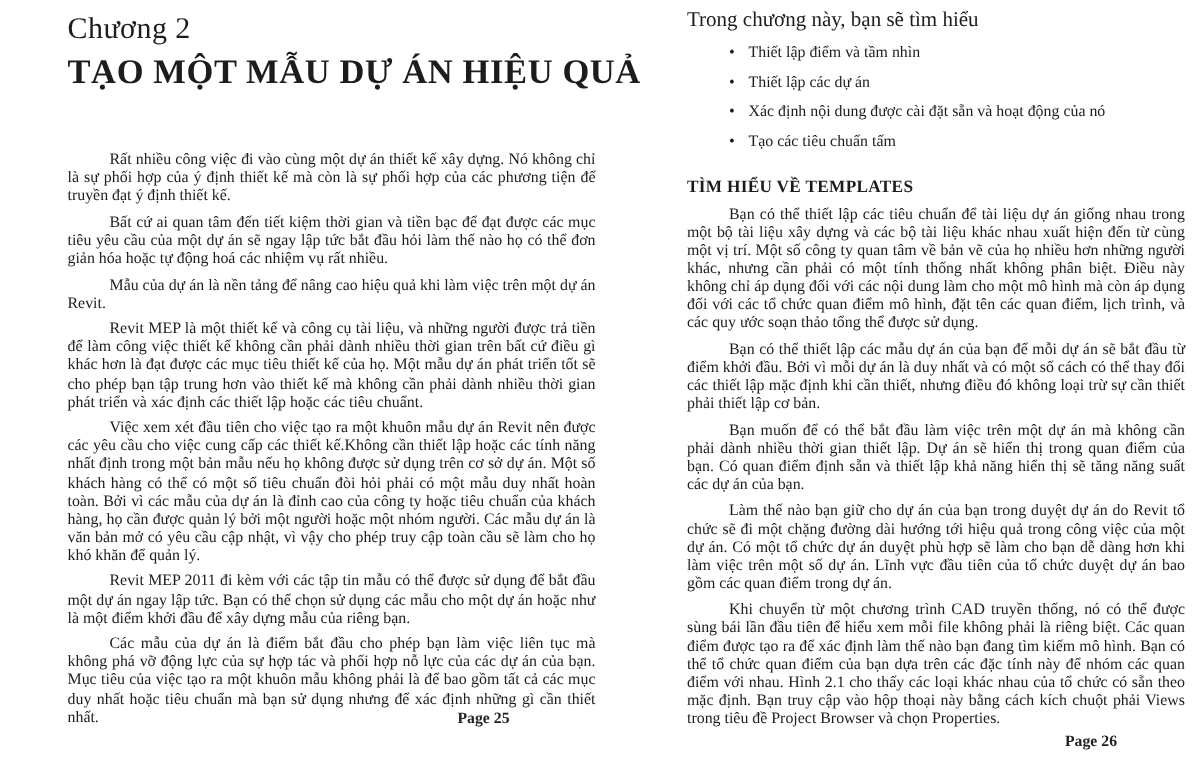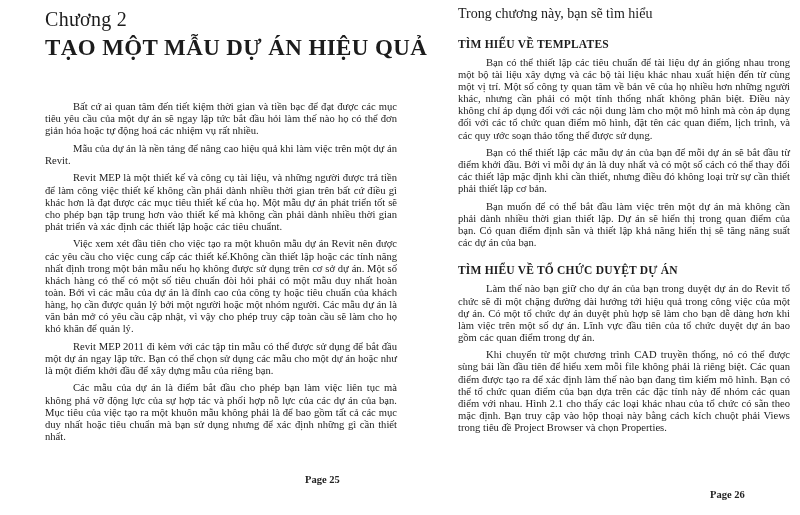--- a/index.html
+++ b/index.html
@@ -102,35 +102,41 @@
   }
 </style>
 </head>
 <body>
 
 <div class="spread">
 
   <div class="page page-left">
     <h3 class="chapter-label">Chương 2</h3>
     <h1 class="chapter-title">TẠO MỘT MẪU DỰ ÁN HIỆU QUẢ</h1>
+    <p class="body-par">Rất nhiều công việc đi vào cùng một dự án thiết kế xây dựng. Nó không chỉ là sự phối hợp của ý định thiết kế mà còn là sự phối hợp của các phương tiện để truyền đạt ý định thiết kế.</p>
     <p class="body-par">Bất cứ ai quan tâm đến tiết kiệm thời gian và tiền bạc để đạt được các mục tiêu yêu cầu của một dự án sẽ ngay lập tức bắt đầu hỏi làm thế nào họ có thể đơn giản hóa hoặc tự động hoá các nhiệm vụ rất nhiều.</p>
     <p class="body-par">Mẫu của dự án là nền tảng để nâng cao hiệu quả khi làm việc trên một dự án Revit.</p>
     <p class="body-par">Revit MEP là một thiết kế và công cụ tài liệu, và những người được trả tiền để làm công việc thiết kế không cần phải dành nhiều thời gian trên bất cứ điều gì khác hơn là đạt được các mục tiêu thiết kế của họ. Một mẫu dự án phát triển tốt sẽ cho phép bạn tập trung hơn vào thiết kế mà không cần phải dành nhiều thời gian phát triển và xác định các thiết lập hoặc các tiêu chuẩnt.</p>
     <p class="body-par">Việc xem xét đầu tiên cho việc tạo ra một khuôn mẫu dự án Revit nên được các yêu cầu cho việc cung cấp các thiết kế.Không cần thiết lập hoặc các tính năng nhất định trong một bản mẫu nếu họ không được sử dụng trên cơ sở dự án. Một số khách hàng có thể có một số tiêu chuẩn đòi hỏi phải có một mẫu duy nhất hoàn toàn. Bởi vì các mẫu của dự án là đỉnh cao của công ty hoặc tiêu chuẩn của khách hàng, họ cần được quản lý bởi một người hoặc một nhóm người. Các mẫu dự án là văn bản mở có yêu cầu cập nhật, vì vậy cho phép truy cập toàn cầu sẽ làm cho họ khó khăn để quản lý.</p>
     <p class="body-par">Revit MEP 2011 đi kèm với các tập tin mẫu có thể được sử dụng để bắt đầu một dự án ngay lập tức. Bạn có thể chọn sử dụng các mẫu cho một dự án hoặc như là một điểm khởi đầu để xây dựng mẫu của riêng bạn.</p>
     <p class="body-par">Các mẫu của dự án là điểm bắt đầu cho phép bạn làm việc liên tục mà không phá vỡ động lực của sự hợp tác và phối hợp nỗ lực của các dự án của bạn. Mục tiêu của việc tạo ra một khuôn mẫu không phải là để bao gồm tất cả các mục duy nhất hoặc tiêu chuẩn mà bạn sử dụng nhưng để xác định những gì cần thiết nhất.</p>
   </div>
 
   <div class="page page-right">
     <p class="intro-line">Trong chương này, bạn sẽ tìm hiểu</p>
+    <ul class="bullet-list">
+      <li class="bullet-item">Thiết lập điểm và tầm nhìn</li>
+      <li class="bullet-item">Thiết lập các dự án</li>
+      <li class="bullet-item">Xác định nội dung được cài đặt sẵn và hoạt động của nó</li>
+      <li class="bullet-item">Tạo các tiêu chuẩn tấm</li>
+    </ul>
     <h2 class="section-heading first">TÌM HIỂU VỀ TEMPLATES</h2>
     <p class="body-par">Bạn có thể thiết lập các tiêu chuẩn để tài liệu dự án giống nhau trong một bộ tài liệu xây dựng và các bộ tài liệu khác nhau xuất hiện đến từ cùng một vị trí. Một số công ty quan tâm về bản vẽ của họ nhiều hơn những người khác, nhưng cần phải có một tính thống nhất không phân biệt. Điều này không chỉ áp dụng đối với các nội dung làm cho một mô hình mà còn áp dụng đối với các tổ chức quan điểm mô hình, đặt tên các quan điểm, lịch trình, và các quy ước soạn thảo tổng thể được sử dụng.</p>
     <p class="body-par">Bạn có thể thiết lập các mẫu dự án của bạn để mỗi dự án sẽ bắt đầu từ điểm khởi đầu.  Bởi vì mỗi dự án là duy nhất và có một số cách có thể thay đổi các thiết lập mặc định khi cần thiết, nhưng điều đó không loại trừ sự cần thiết phải thiết lập cơ bản.</p>
     <p class="body-par">Bạn muốn để có thể bắt đầu làm việc trên một dự án mà không cần phải dành nhiều thời gian thiết lập. Dự án sẽ hiển thị trong quan điểm của bạn. Có quan điểm định sẵn và thiết lập khả năng hiển thị sẽ tăng năng suất các dự án của bạn.</p>
-    <h2 class="section-heading">TÌM HIỂU VỀ TỔ CHỨC DUYỆT DỰ ÁN</h2>
     <p class="body-par">Làm thế nào bạn giữ cho dự án của bạn trong duyệt dự án do Revit tổ chức sẽ đi một chặng đường dài hướng tới hiệu quả trong công việc của một dự án. Có một tổ chức dự án duyệt phù hợp sẽ làm cho bạn dễ dàng hơn khi làm việc trên một số dự án. Lĩnh vực đầu tiên của tổ chức duyệt dự án bao gồm các quan điểm trong dự án.</p>
     <p class="body-par">Khi chuyển từ một chương trình CAD truyền thống, nó có thể được sùng bái lần đầu tiên để hiểu xem mỗi file không phải là riêng biệt. Các quan điểm được tạo ra để xác định làm thế nào bạn đang tìm kiếm mô hình. Bạn có thể tổ chức quan điểm của bạn dựa trên các đặc tính này để nhóm các quan điểm với nhau. Hình 2.1 cho thấy các loại khác nhau của tổ chức có sẵn theo mặc định. Bạn truy cập vào hộp thoại này bằng cách kích chuột phải Views trong tiêu đề Project Browser và chọn Properties.</p>
   </div>
 
   <div class="page-footer footer-left">Page 25</div>
   <div class="page-footer footer-right">Page 26</div>
 
 </div>
 
 </body></html>

